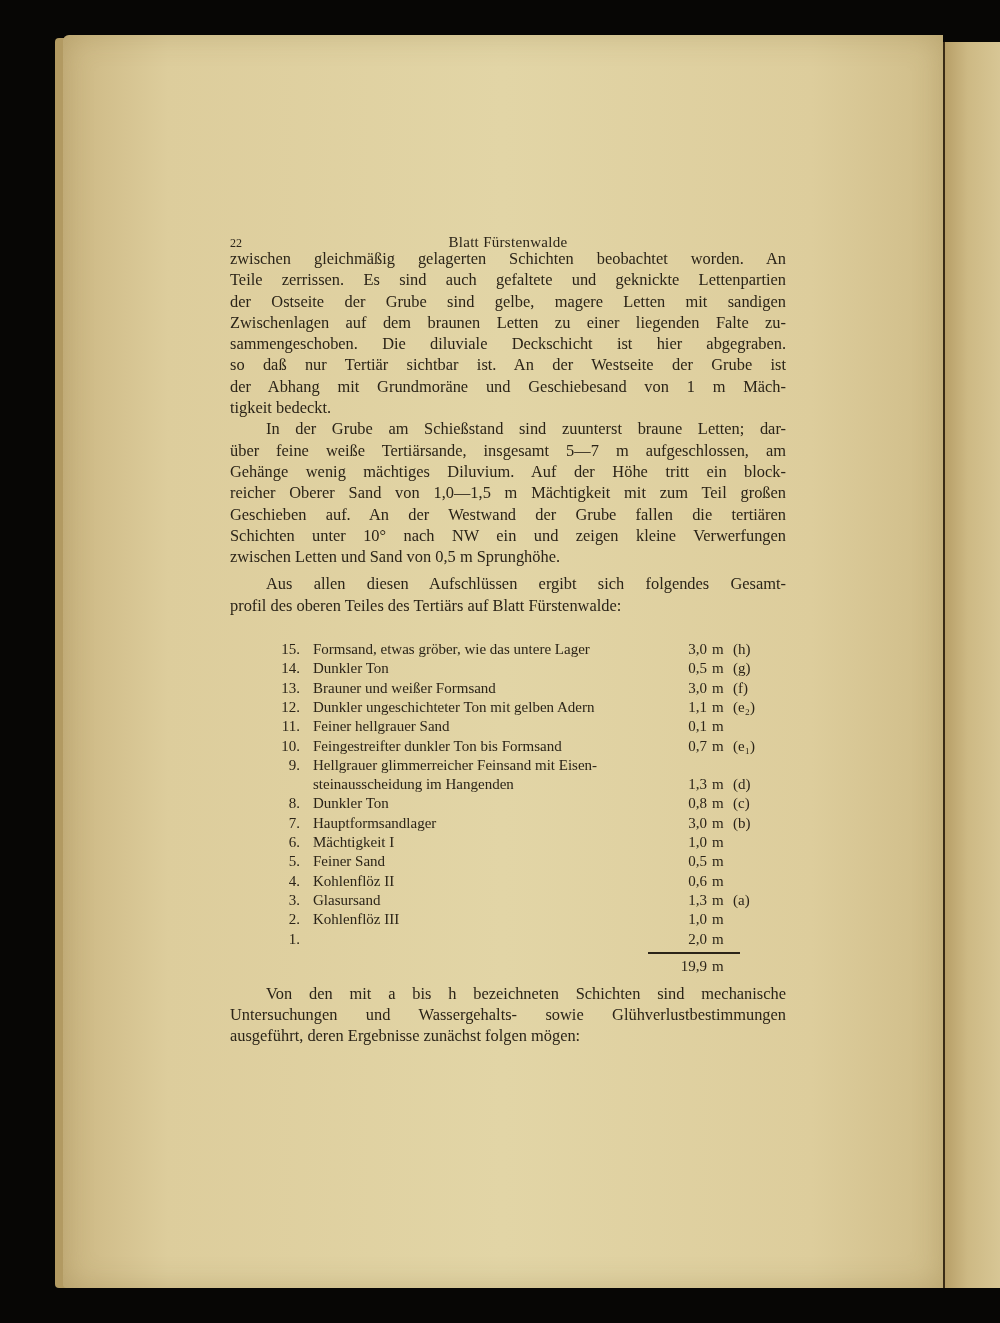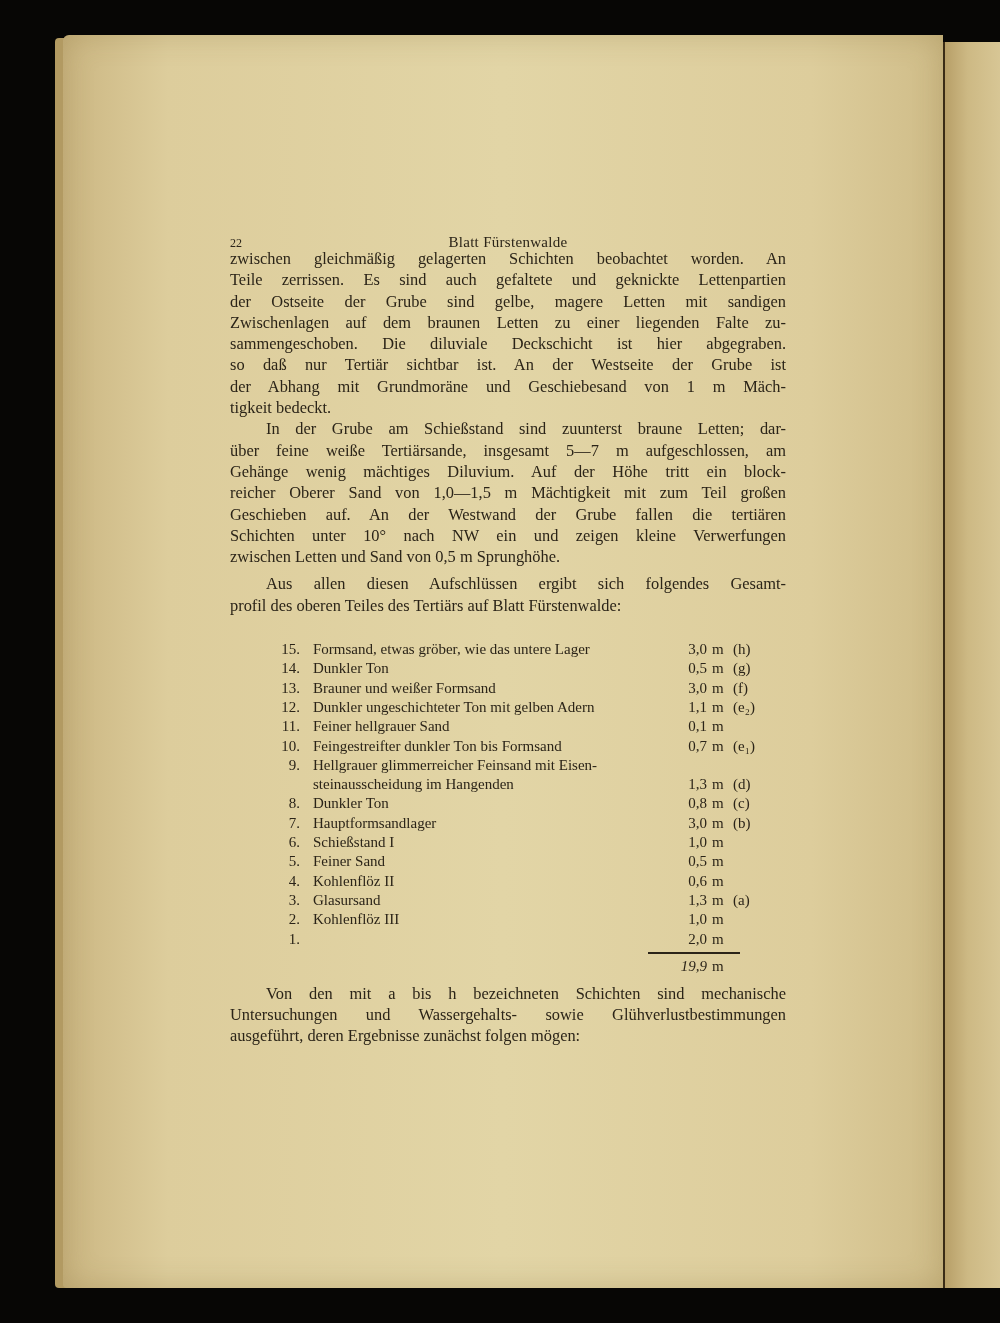--- a/index.html
+++ b/index.html
@@ -57,21 +57,21 @@
     .unit { position: absolute; left: 482px; }
     .tag { position: absolute; left: 503px; }
     .row.tall .thick, .row.tall .unit, .row.tall .tag { top: 19.3px; }
     .total-rule {
       position: relative; height: 6px;
     }
     .total-rule::after {
       content: ""; position: absolute; left: 418px; top: 3px; width: 92px; height: 2px; background: #2b2418;
     }
     .total-row { position: relative; height: 22px; margin-top: 2px; }
-    .total-row .thick { left: 444px; width: 33px; font-style: italic; }
+    .total-row .thick { left: 444px; width: 33px; }
   </style>
 </head>
 <body>
 
 <div class="back-page"></div>
 <div class="page"></div>
 <div class="next-page"></div>
 
 <div class="content">
   <div class="running-head">
@@ -164,21 +164,21 @@
       </div>
       <div class="row">
         <span class="num">7.</span>
         <span class="desc"><span class="">Hauptformsandlager</span></span>
         <span class="thick">3,0</span>
         <span class="unit">m</span>
         <span class="tag">(b)</span>
       </div>
       <div class="row">
         <span class="num">6.</span>
-        <span class="desc"><span class="">Schießstand I</span></span>
+        <span class="desc"><span class="">Mächtigkeit I</span></span>
         <span class="thick">1,0</span>
         <span class="unit">m</span>
         <span class="tag"></span>
       </div>
       <div class="row">
         <span class="num">5.</span>
         <span class="desc"><span class="">Feiner Sand</span></span>
         <span class="thick">0,5</span>
         <span class="unit">m</span>
         <span class="tag"></span>

